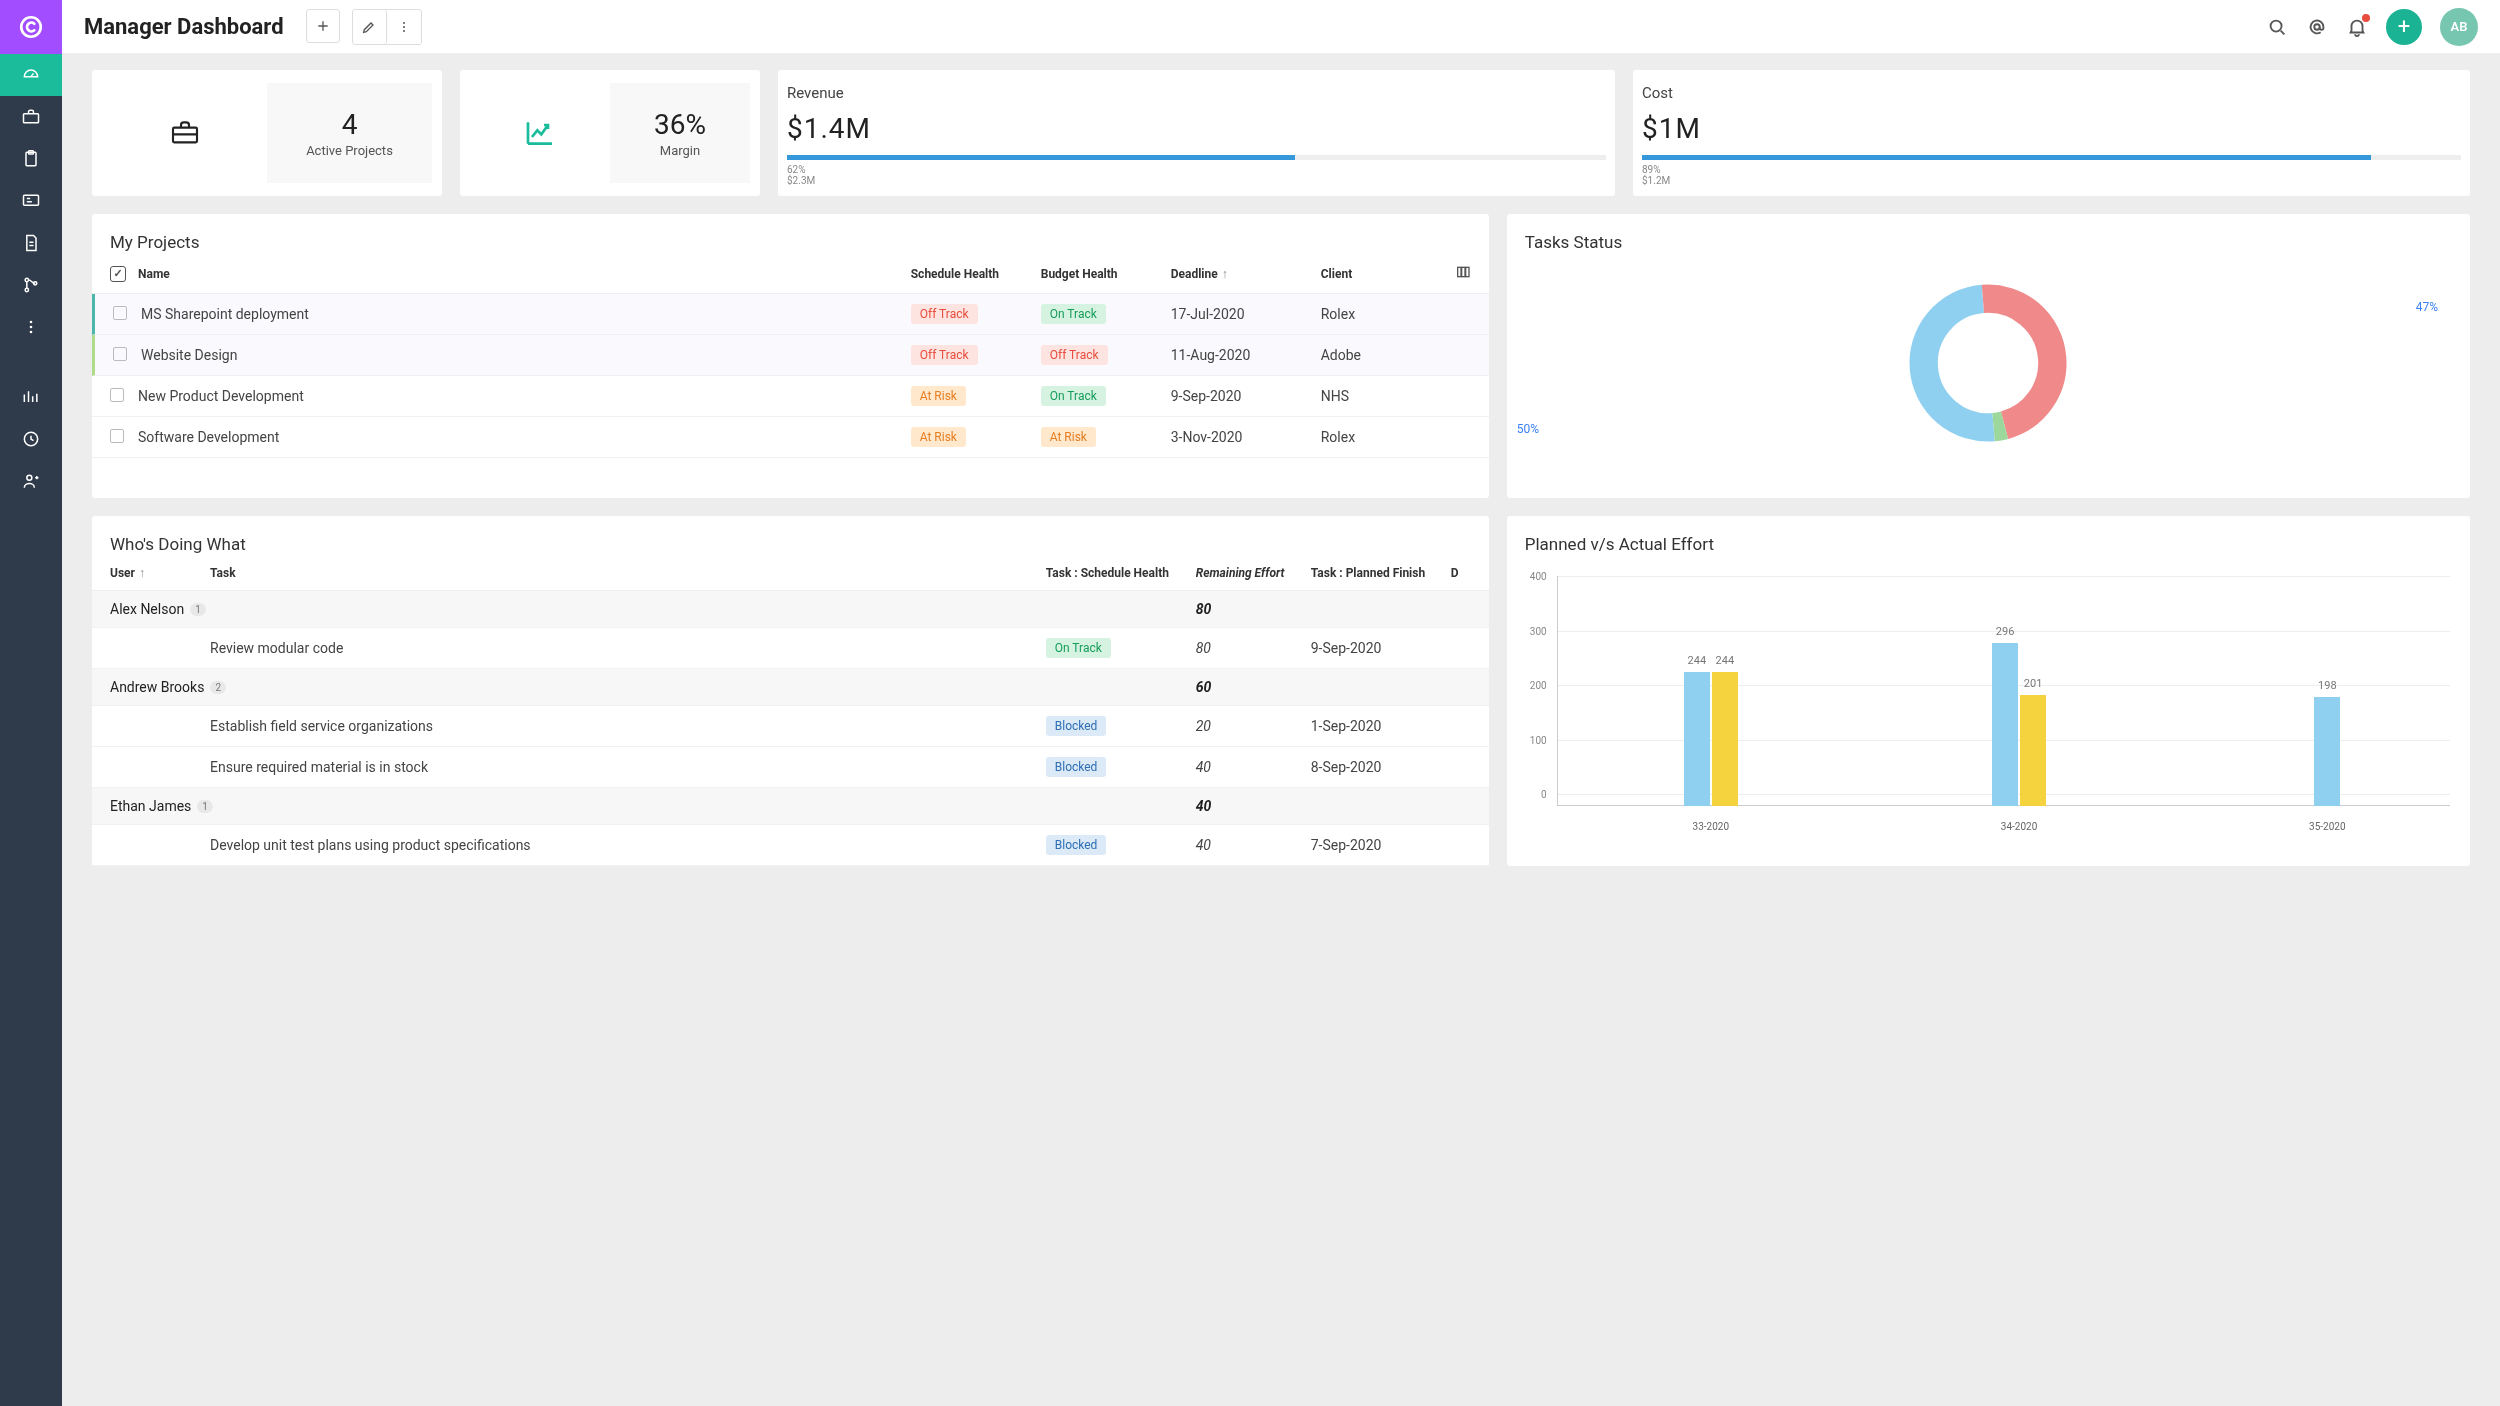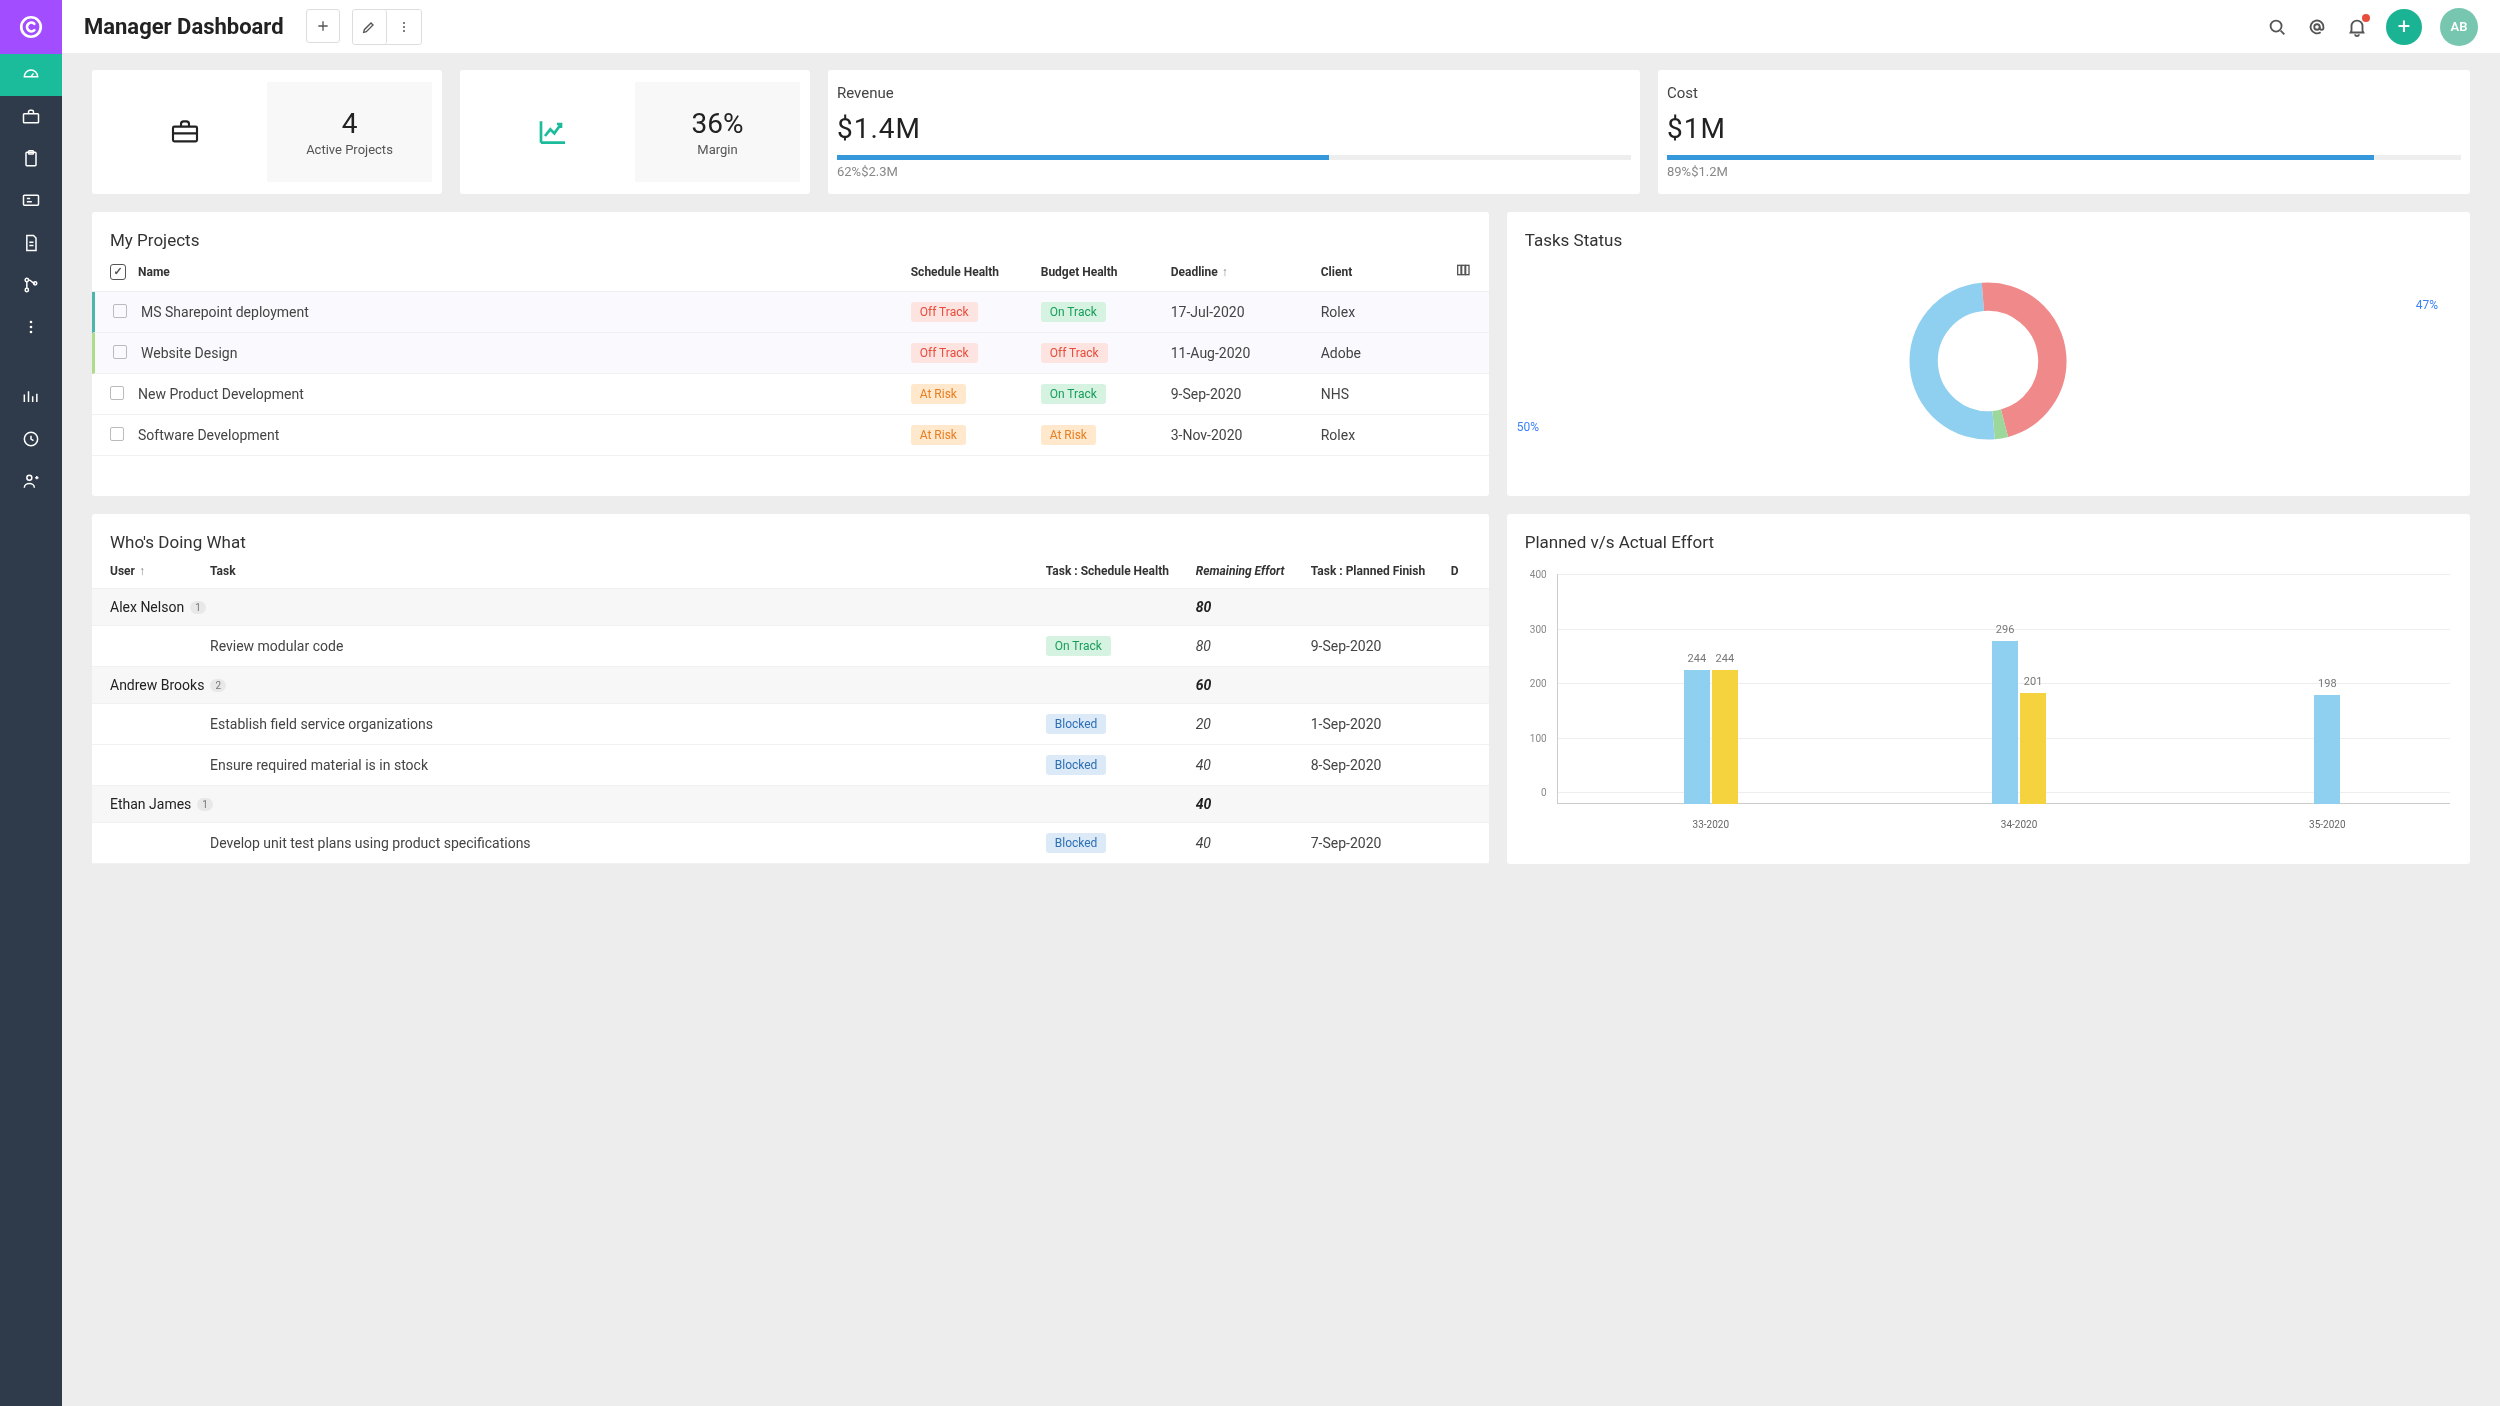--- a/index.html
+++ b/index.html
@@ -35,21 +35,21 @@
 .kpi-half.shade { background: #f8f8f8; }
 .kpi-half svg { width: 40px; height: 32px; }
 .kpi-val { font-size: 28px; color: #222; }
 .kpi-label { font-size: 13px; color: #555; margin-top: 2px; }
 
 .metric-box { background: #fff; border-radius: 3px; padding: 14px 9px 10px; flex: 1; }
 .metric-title { font-size: 15px; color: #444; margin-bottom: 10px; }
 .metric-val { font-size: 28px; color: #222; letter-spacing: 1px; }
 .metric-bar-wrap { margin-top: 10px; height: 5px; background: #eee; position: relative; }
 .metric-bar { height: 5px; background: #3498db; }
-.metric-foot { display: flex; font-size: 13px; color: #888; margin-top: 4px; }
+.metric-foot { display: flex; font-size: 10px; color: #888; margin-top: 4px; flex-direction: column; }
 
 .panel { background: #fff; border-radius: 3px; }
 .panel-title { padding: 18px 18px 12px; font-size: 17px; color: #333; }
 
 .tbl-head { display: flex; align-items: center; padding: 0 18px 10px; font-size: 12px; font-weight: 700; color: #333; border-bottom: 1px solid #eee; }
 .tbl-row { display: flex; align-items: center; padding: 10px 18px; border-bottom: 1px solid #f1f1f1; font-size: 14px; color: #444; }
 .tbl-row.stripe { border-left: 3px solid #4db6ac; background:#fafafe; }
 .tbl-row.stripe2 { border-left: 3px solid #aedc8a; background:#fafafe;}
 .chk { width: 28px; }
 .chk-empty { width: 14px; height: 14px; border: 1px solid #bbb; border-radius: 2px; display:inline-block; }
@@ -218,21 +218,21 @@
             <svg viewBox="0 0 24 24" fill="none" stroke="#222" stroke-width="1.6">
                 <rect x="3" y="8" width="18" height="11" rx="1"></rect>
                 <path d="M3 13h18M9 8V6a2 2 0 0 1 2-2h2a2 2 0 0 1 2 2v2"></path>
               </svg>
           </div>
           <div class="kpi-half shade">
             <div class="kpi-val">4</div>
             <div class="kpi-label">Active Projects</div>
           </div>
         </div>
-        <div class="kpi-box" style="width:350px">
+        <div class="kpi-box" style="width:300px">
           <div class="kpi-half">
             <svg viewBox="0 0 24 24" fill="none" stroke="#1abc9c" stroke-width="2">
                 <path d="M3 20V4M3 20h18"></path>
                 <path d="M6 15l4-5 3 3 5-7"></path>
                 <path d="M15 6h3v3"></path>
               </svg>
           </div>
           <div class="kpi-half shade">
             <div class="kpi-val">36%</div>
             <div class="kpi-label">Margin</div>

